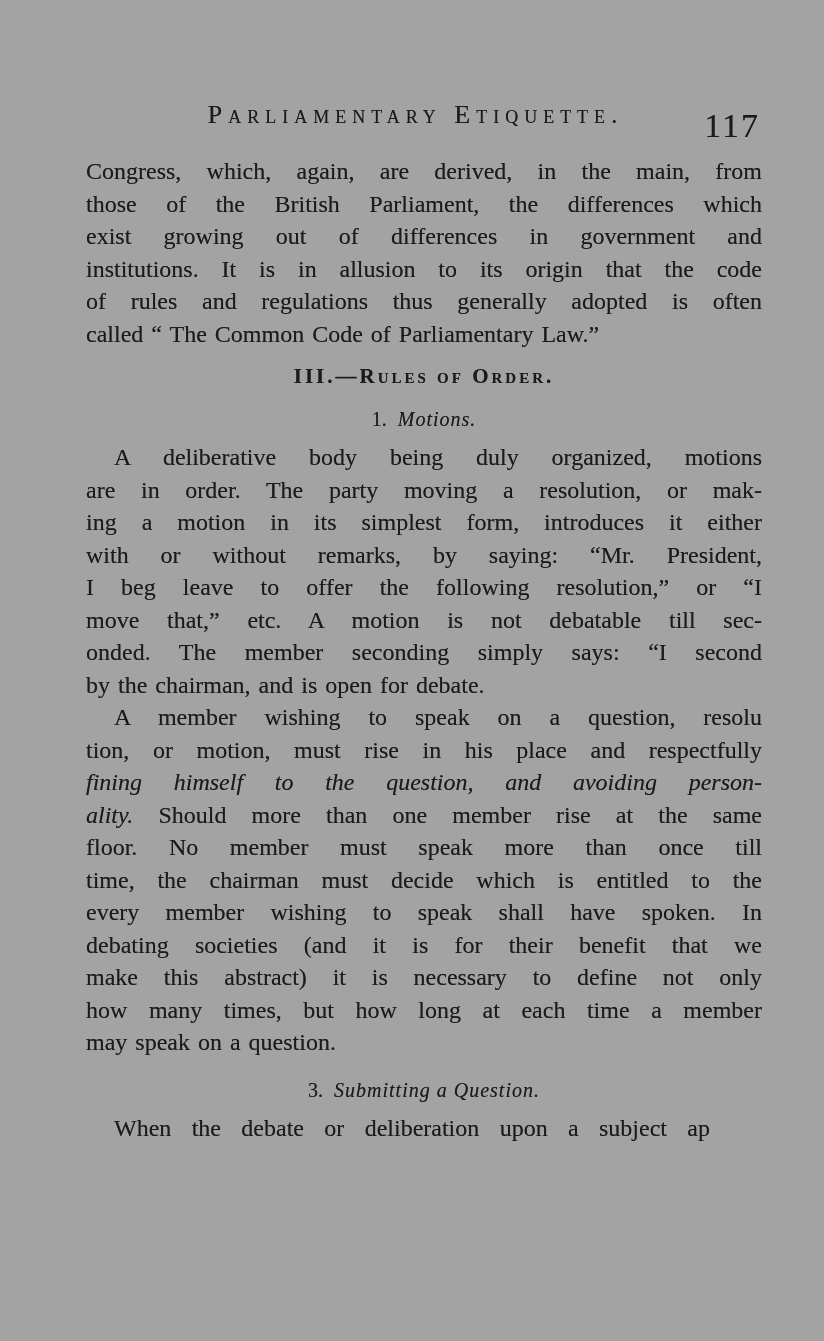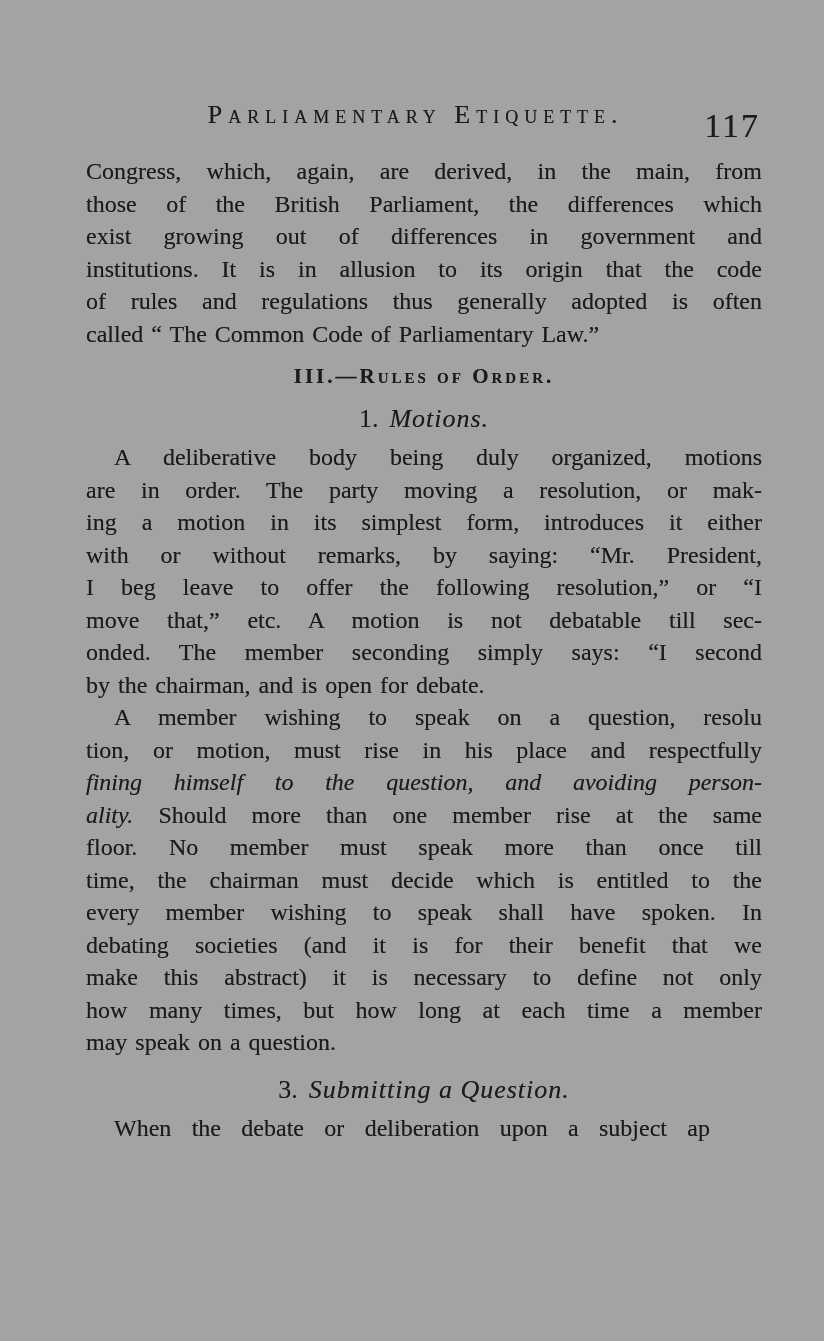--- a/index.html
+++ b/index.html
@@ -64,21 +64,21 @@
     font-variant: small-caps;
     font-weight: bold;
     font-size: 21px;
     letter-spacing: 3px;
     line-height: 24px;
     margin: 14px 0 8px 0;
     text-shadow: 0 0 0.4px rgba(20,20,20,0.5);
   }
   .sub-heading {
     text-align: center;
-    font-size: 26px;
+    font-size: 20px;
     line-height: 34px;
     margin: 14px 0 5px 0;
     text-shadow: 0 0 0.45px rgba(20,20,20,0.5);
   }
   .sub-heading .subsection-number { margin-right: 11px; }
   .sub-heading .subsection-label { font-style: italic; letter-spacing: 1px; }
   .paragraph { margin: 0; }
 </style>
 </head>
 <body>

